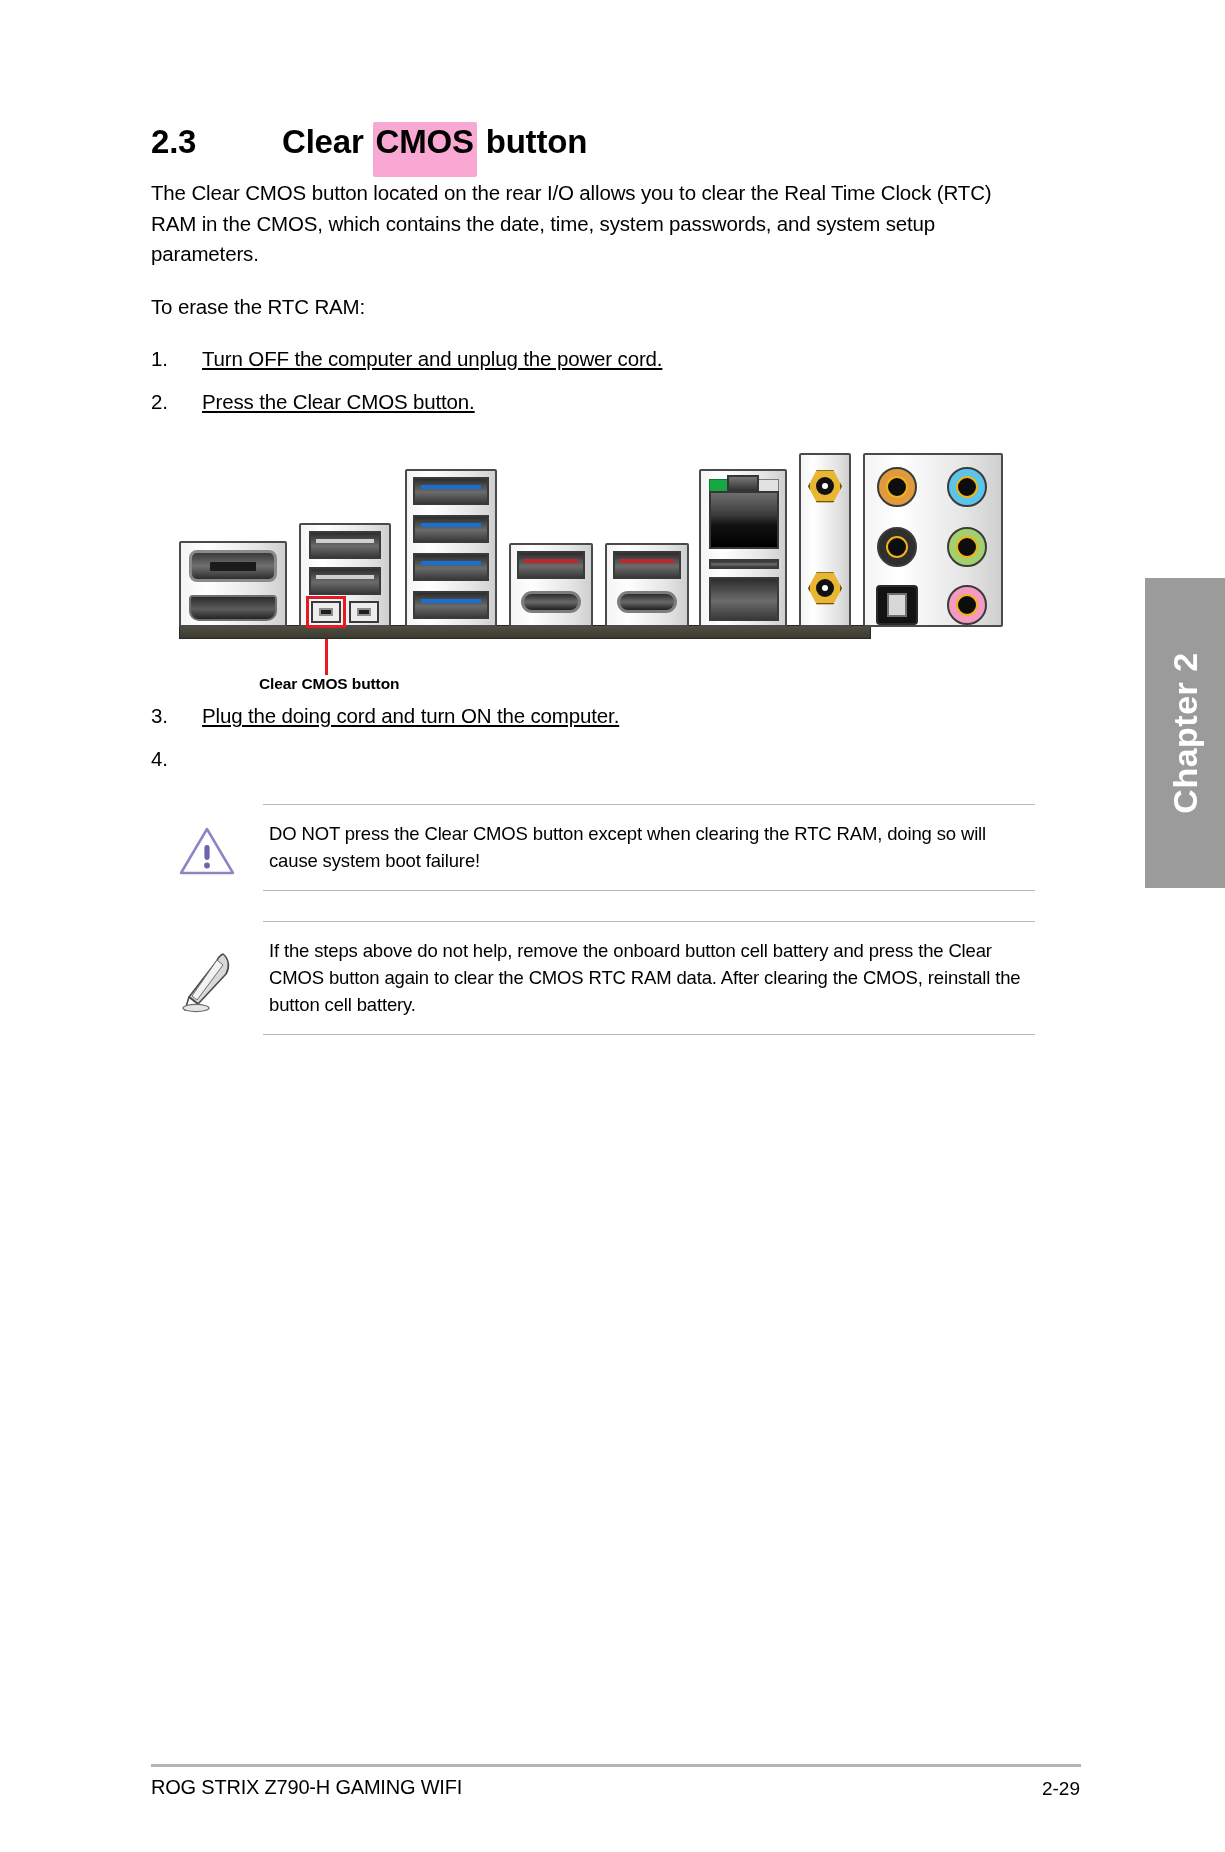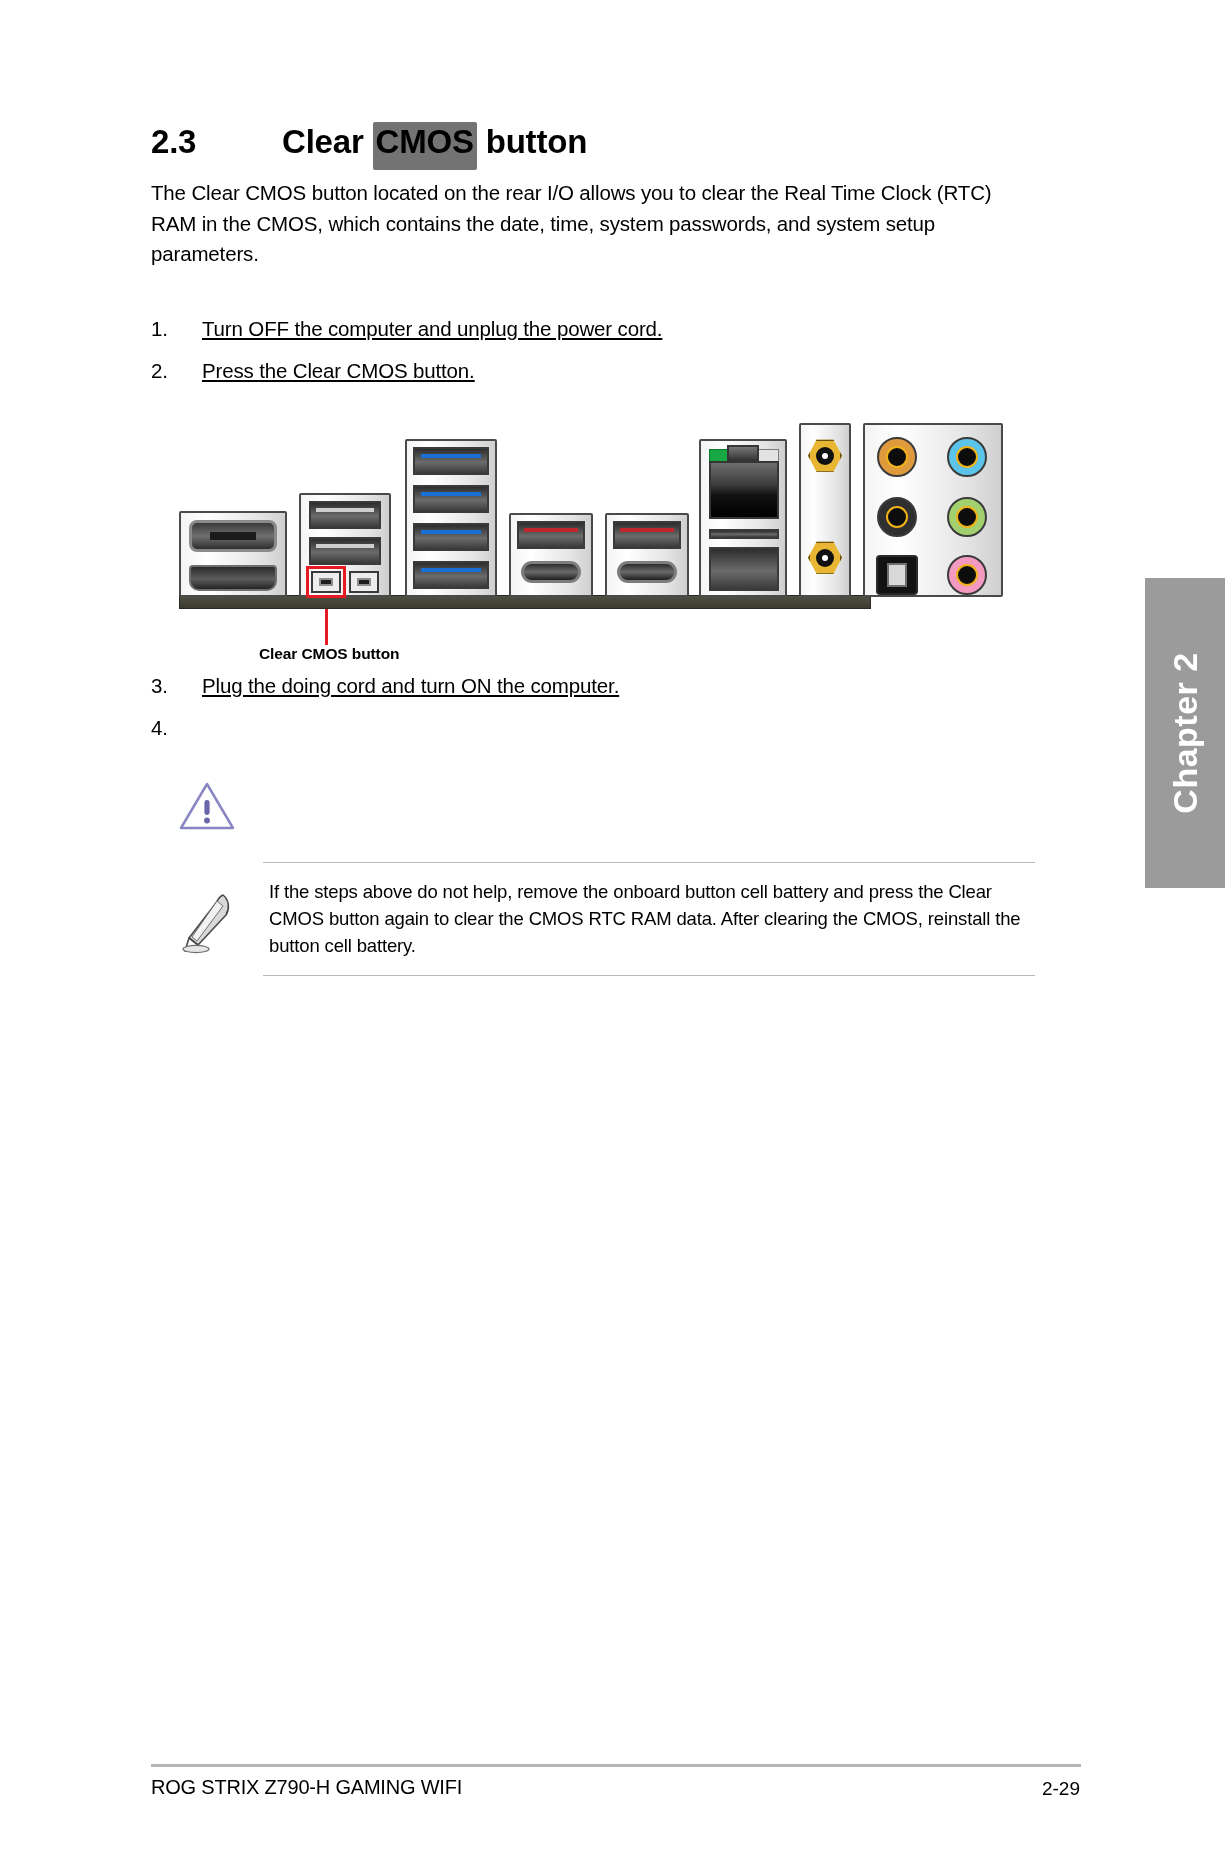--- a/index.html
+++ b/index.html
@@ -40,22 +40,22 @@
     line-height: 1.1;
   }
   .heading-num {
     width: 131px;
     flex: none;
   }
   .heading-title {
     white-space: nowrap;
   }
   .hl {
-    background: #737373;
-    padding: 1px 3px 10px 3px;
+    background: #f9a8d4;
+    padding: 1px 3px 17px 3px;
     border-radius: 2px;
   }
 
   
   p.body {
     font-size: 20.5px;
     line-height: 30.5px;
     margin: 0;
     width: 880px;
     letter-spacing: -0.15px;
@@ -390,20 +390,21 @@
       <span class="heading-num">2.3</span>
       <span class="heading-title"><span>Clear </span><span class="hl">CMOS</span><span> button</span></span>
     </div>
 
     <div class="gap-18"></div>
 
     <p class="body">The Clear CMOS button located on the rear I/O allows you to clear the Real Time Clock (RTC) RAM in the CMOS, which contains the date, time, system passwords, and system setup parameters.</p>
 
     <div class="gap-22"></div>
 
+    <p class="body">To erase the RTC RAM:</p>
 
     <div class="gap-22"></div>
 
     <div class="step">
       <span class="step-num">1.</span>
       <span class="step-text">Turn OFF the computer and unplug the power cord.</span>
     </div>
 
     <div class="gap-12"></div>
 
@@ -523,20 +524,21 @@
     </div>
 
     <div class="notice" style="margin-top:30px;">
       <div class="notice-icon">
         <svg width="58" height="52" viewBox="0 0 58 52" aria-hidden="true">
           <path d="M29 4 L55 48 L3 48 Z" fill="#ffffff" stroke="#8a86c4" stroke-width="2.5" stroke-linejoin="round"></path>
           <rect x="26.4" y="20" width="5.2" height="15" rx="2.4" fill="#6b66ab"></rect>
           <circle cx="29" cy="40.5" r="2.9" fill="#6b66ab"></circle>
         </svg>
       </div>
+      <div class="notice-body">DO NOT press the Clear CMOS button except when clearing the RTC RAM, doing so will cause system boot failure!</div>
     </div>
 
     <div class="notice" style="margin-top:30px;">
       <div class="notice-icon">
         <svg width="62" height="66" viewBox="0 0 62 66" aria-hidden="true">
           <path d="M47 6 C53 11 54 19 50 26 L22 56 L13 49 L40 14 C42 10 44 7 47 6 Z" fill="#d9d9d9" stroke="#4a4a4a" stroke-width="1.6" stroke-linejoin="round"></path>
           <path d="M41 12 L47 17 L21 52 L16 48 Z" fill="#f2f2f2" stroke="#6e6e6e" stroke-width="1"></path>
           <path d="M13 49 L22 56 L9 62 Z" fill="#ffffff" stroke="#4a4a4a" stroke-width="1.6" stroke-linejoin="round"></path>
           <ellipse cx="20" cy="60" rx="13" ry="3.6" fill="#e6e6e6" stroke="#6e6e6e" stroke-width="1.2"></ellipse>
         </svg>

